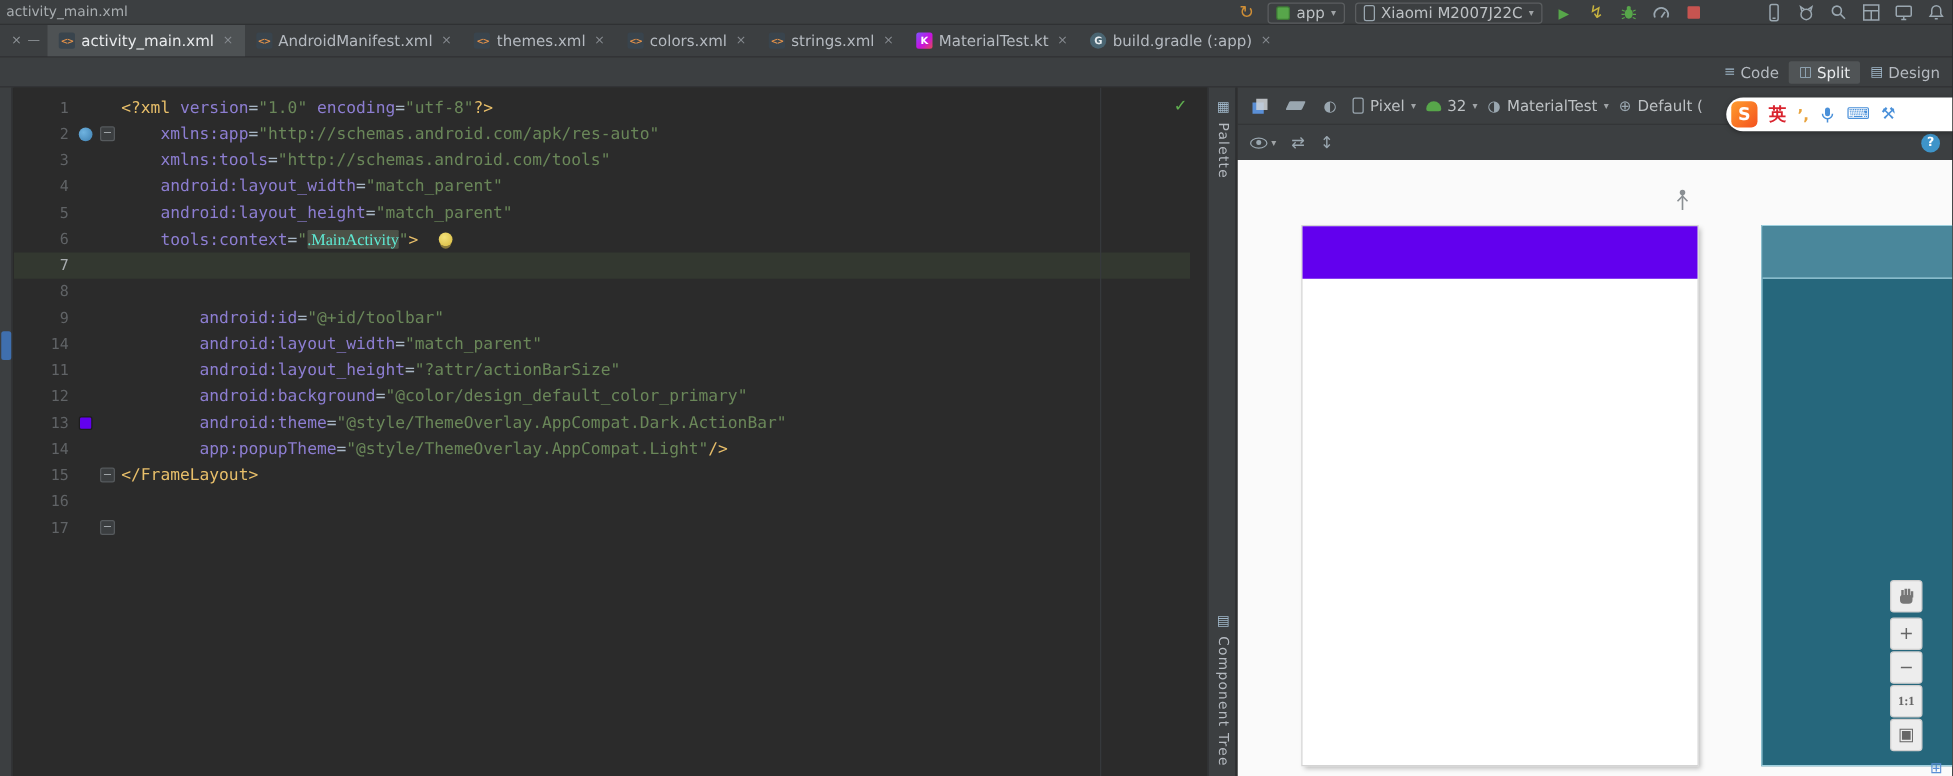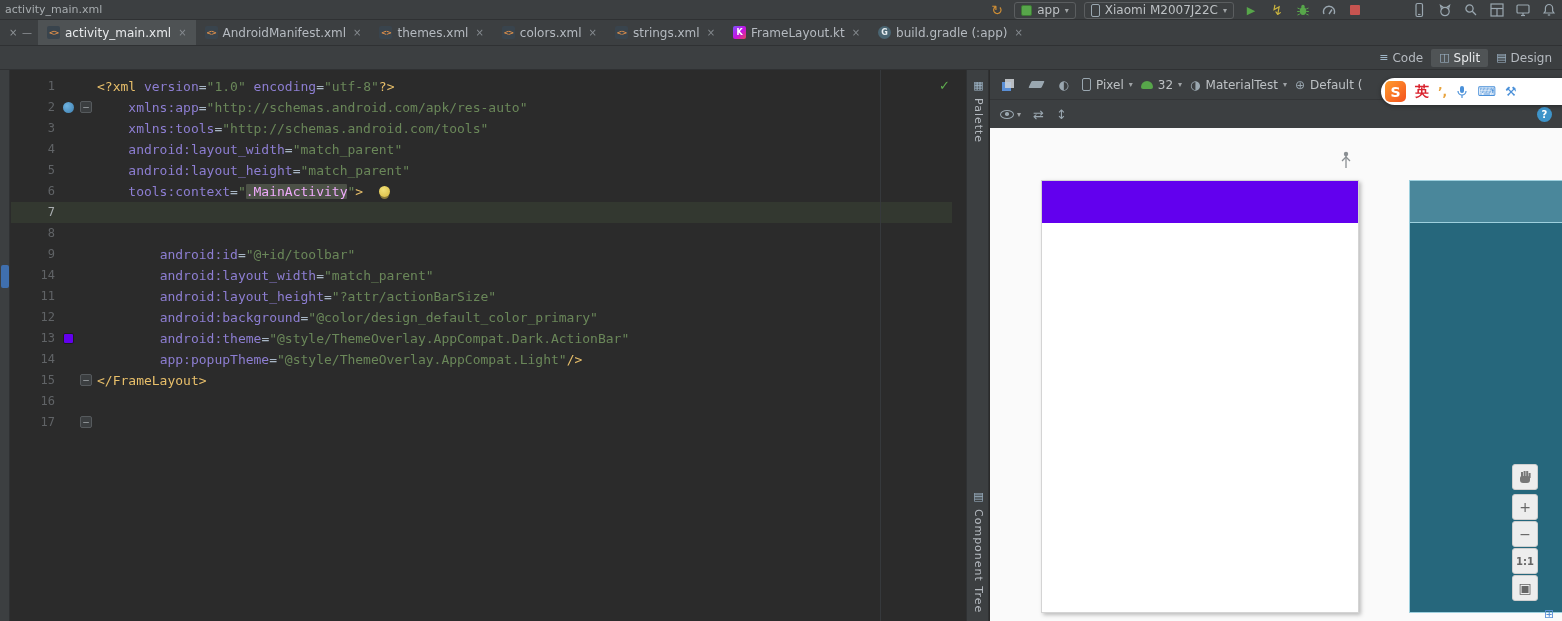--- a/index.html
+++ b/index.html
@@ -53,21 +53,21 @@
   .gutter-nums { position:absolute; left:0; top:6px; width:48px; }
   .gnum { height:21px; text-align:right; font:12px/21px "DejaVu Sans Mono", monospace; color:#606366; padding-right:4px; }
   .gnum.cur { color:#a9adb0; }
   .code-lines { position:absolute; left:86px; top:6px; right:14px; }
   .cline { height:21px; font:13px/21px "DejaVu Sans Mono", monospace; white-space:pre; color:#a9b7c6; }
   .tk-tag { color:#e8bf6a; }
   .tk-attr { color:#8d7ed2; }
   .tk-str { color:#6A8759; }
   .tk-pln { color:#a9b7c6; }
   .tk-err { color:#ff5954; }
-  .tk-hl  { color:#f0abfc; background:#4c5147; border-radius:1px; }
+  .tk-hl  { color:#5eead4; background:#4c5147; border-radius:1px;font-family:Liberation Serif, serif; }
   .fold { position:absolute; left:69px; width:12px; height:12px; background:#3b3e40; border:1px solid #565a5d; border-radius:2px; color:#a5aaae; font-size:9px; line-height:10px; text-align:center; }
   .gico { position:absolute; left:52px; width:11px; height:11px; border-radius:50%; }
   .gico.related { background:radial-gradient(circle at 35% 35%, #6fb3e0, #3e7fb0); }
   .gico.color { border-radius:2px; border:1px solid #1d1d1d; }
   .bulb { display:inline-block; width:11px; height:11px; margin-left:16px; border-radius:50%; background:radial-gradient(circle at 40% 35%, #f3e27a, #d7b93e); vertical-align:-1px; box-shadow:0 3px 0 -1px #8a7a3a; }
   .inspect-check { position:absolute; right:16px; top:8px; color:#5fad4f; font-size:13px; }
 
   
   .side-strip { position:absolute; left:966px; top:0; width:23px; bottom:0; background:#3c3f41; border-left:1px solid #2f3133; border-right:1px solid #2f3133; }
   .vlabel { position:absolute; left:1px; width:21px; writing-mode:vertical-rl; font-size:11px; color:#b5bac0; letter-spacing:1px; display:flex; align-items:center; gap:5px; white-space:nowrap; }
@@ -96,21 +96,21 @@
   .canvas { position:absolute; left:0; top:58px; right:0; bottom:0; background:#fafafa; overflow:hidden; }
   .dev { position:absolute; left:51px; top:52px; width:318px; height:433px; background:#fff; border:1px solid #d4d4d4; box-shadow:2px 2px 4px rgba(0,0,0,.25); }
   .dev-header { height:42px; background:#6200EE; }
   .bp { position:absolute; left:419px; top:52px; width:200px; height:433px; background:#26677C; border:1px solid #9ED0DE; }
   .bp-header { height:42px; background:#4A879B; border-bottom:1px solid #9ED0DE; }
   .antenna { position:absolute; left:348px; top:22px; }
   .zbtn { position:absolute; left:522px; width:26px; height:26px; background:#ededed; border:1px solid #cfcfcf; border-radius:3px; color:#666; display:flex; align-items:center; justify-content:center; font-size:14px; }
   .zbtn.hand { top:336px; }
   .zbtn.zin { top:366px; }
   .zbtn.zout { top:393px; }
-  .zbtn.z11 { top:420px; font-size:10px; font-weight:bold; }
+  .zbtn.z11 { top:420px; font-size:10px; font-weight:bold;font-family:Liberation Serif, serif; }
   .zbtn.zfit { top:447px; font-size:14px; }
   .hand-glyph { width:10px; height:7px; background:#777; border-radius:2px 2px 3px 3px; position:relative; margin-top:5px; }
   .hand-glyph::before { content:""; position:absolute; top:-4px; left:0.5px; width:2px; height:5px; background:#777; box-shadow:2.6px -1px 0 #777, 5.2px -1px 0 #777, 7.6px 1px 0 #777; }
   .br-icons { position:absolute; right:8px; bottom:0px; display:flex; gap:6px; font-size:12px; color:#5a8fd6; }
 
   
   .ime { position:absolute; left:391px; top:8px; height:27px; width:182px; display:flex; align-items:center; gap:9px; background:#fff; border-radius:14px 0 0 14px; padding:0 6px 0 4px; box-shadow:0 1px 4px rgba(0,0,0,.35); z-index:5; }
   .ime-logo { width:21px; height:21px; border-radius:5px; background:linear-gradient(135deg,#ff9d2e,#f4511e); color:#fff; font-weight:bold; font-size:14px; display:flex; align-items:center; justify-content:center; flex:none; }
   .ime-lang { color:#d9232e; font-weight:bold; font-size:14px; }
   .ime-punct { color:#e8a33d; font-weight:bold; font-size:12px; }
@@ -219,21 +219,21 @@
           <span class="tab-label">colors.xml</span>
           <span class="tab-close">×</span>
         </div>
         <div class="tab">
           <span class="fico xml">&lt;&gt;</span>
           <span class="tab-label">strings.xml</span>
           <span class="tab-close">×</span>
         </div>
         <div class="tab">
           <span class="fico kotlin">K</span>
-          <span class="tab-label">FrameLayout.kt</span>
+          <span class="tab-label">MaterialTest.kt</span>
           <span class="tab-close">×</span>
         </div>
         <div class="tab">
           <span class="fico gradle">G</span>
           <span class="tab-label">build.gradle (:app)</span>
           <span class="tab-close">×</span>
         </div>
       </div>
   </div>
 

